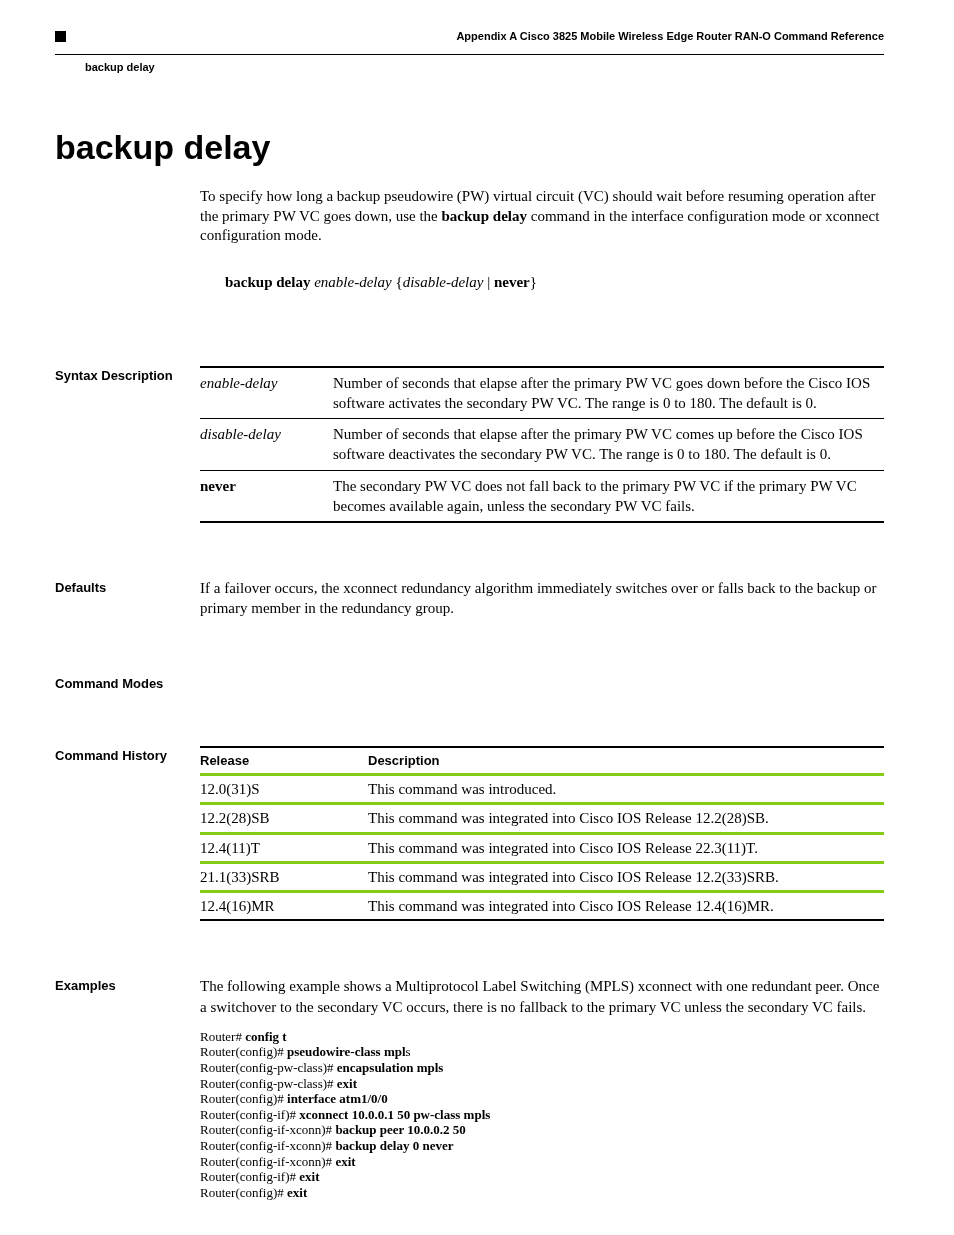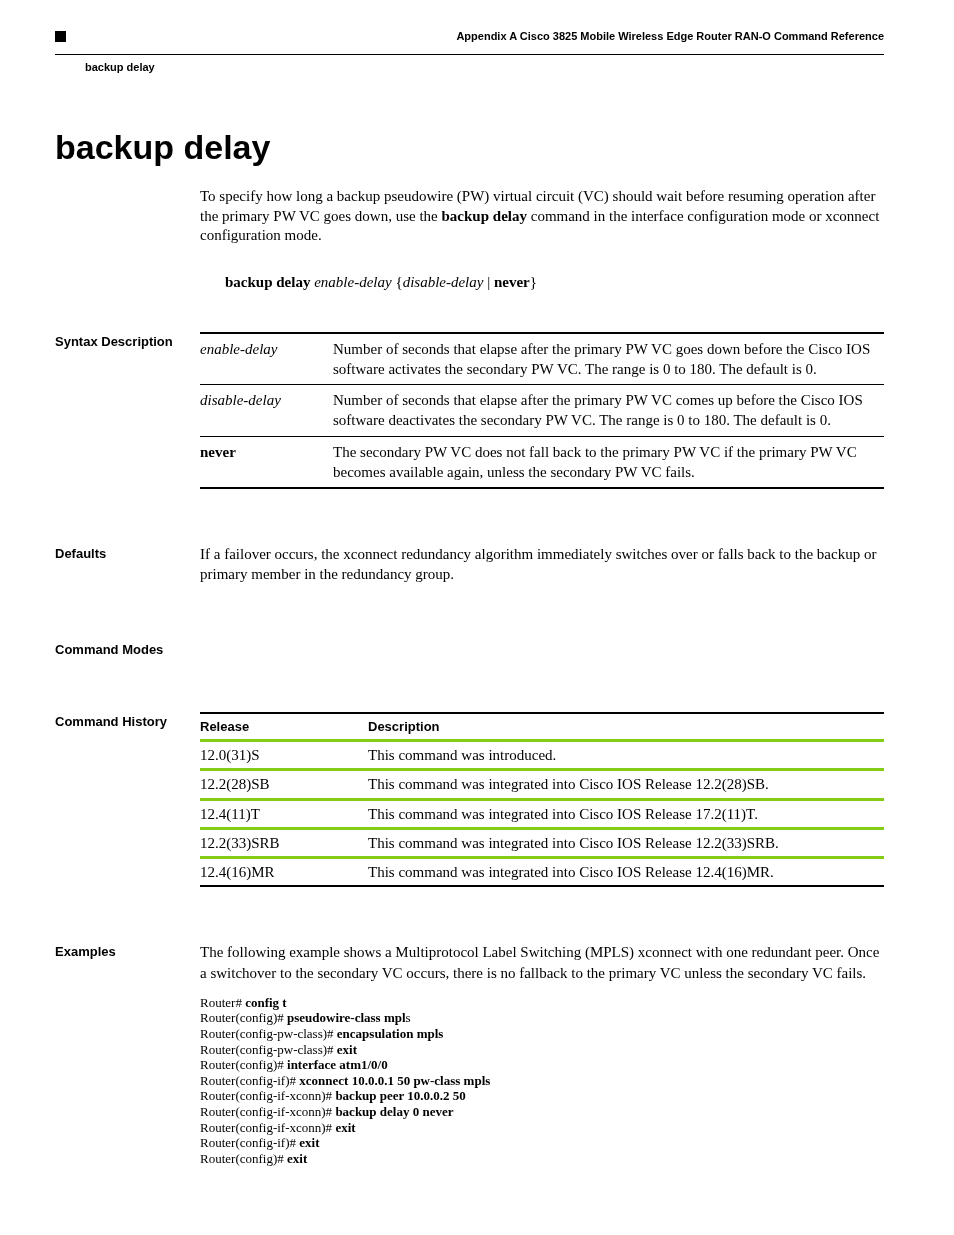--- a/index.html
+++ b/index.html
@@ -50,21 +50,21 @@
   }
   .body-col {
     margin-left: 145px;
   }
   .intro {
     line-height: 1.3;
     margin-bottom: 28px;
   }
   .syntax-line {
     margin-left: 25px;
-    margin-bottom: 41px;
+    margin-bottom: 75px;
   }
   .section {
     display: flex;
     margin-bottom: 55px;
   }
   .section-label {
     font-family: Liberation Sans, sans-serif;
     font-weight: bold;
     font-size: 13px;
     width: 145px;
@@ -201,24 +201,24 @@
       <tr>
             <td class="rel">12.0(31)S</td>
             <td>This command was introduced.</td>
           </tr>
       <tr>
             <td class="rel">12.2(28)SB</td>
             <td>This command was integrated into Cisco IOS Release 12.2(28)SB.</td>
           </tr>
       <tr>
             <td class="rel">12.4(11)T</td>
-            <td>This command was integrated into Cisco IOS Release 17.2(11)T.</td>
-          </tr>
-      <tr>
-            <td class="rel">12.2(33)SRB</td>
+            <td>This command was integrated into Cisco IOS Release 22.3(11)T.</td>
+          </tr>
+      <tr>
+            <td class="rel">21.1(33)SRB</td>
             <td>This command was integrated into Cisco IOS Release 12.2(33)SRB.</td>
           </tr>
       <tr>
             <td class="rel">12.4(16)MR</td>
             <td>This command was integrated into Cisco IOS Release 12.4(16)MR.</td>
           </tr>
     </tbody>
       </table>
   </div>
 </div>

